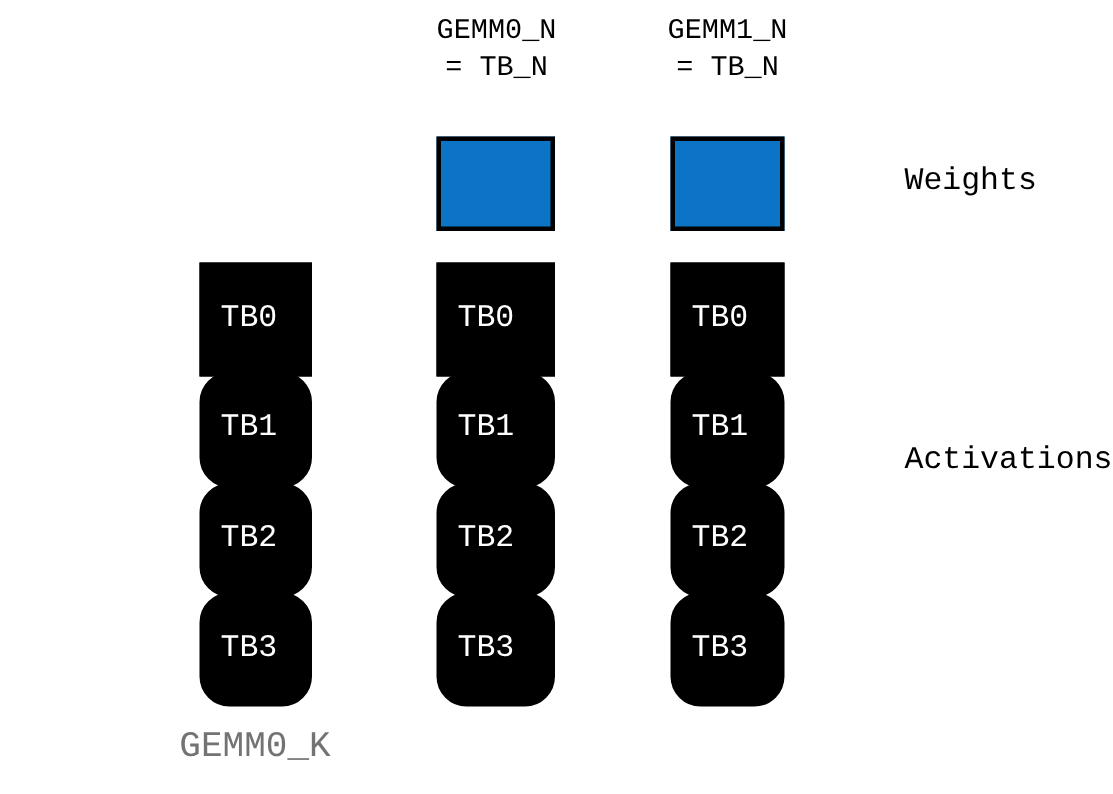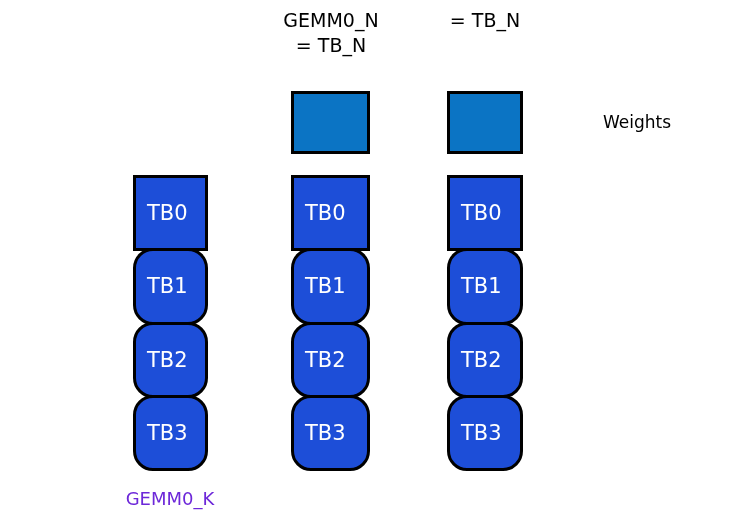--- a/index.html
+++ b/index.html
@@ -13,20 +13,21 @@
     position: relative;
     overflow: hidden;
     font-family: "DejaVu Sans", "Liberation Sans", sans-serif;
     color: #000000;
   }
   .canvas {
     position: absolute;
     left: 0; top: 0;
     width: 742px;
     height: 529px;
+    font-family: Liberation Mono, monospace;
   }
 
   
   .col-caption {
     position: absolute;
     width: 160px;
     text-align: center;
     font-size: 19px;
     line-height: 25px;
     color: #000;
@@ -43,67 +44,68 @@
 
   
   .act-col {
     position: absolute;
     box-sizing: border-box;
     display: flex;
     flex-direction: column;
   }
   .tb-cell {
     box-sizing: border-box;
-    background: #1d4ed8;
+    background: #000000;
     border: 3px solid #000000;
     position: relative;
     flex: 1 1 0;
   }
   .tb-cell + .tb-cell { margin-top: -3px; border-radius: 20px; }
   .tb-label {
     position: absolute;
     left: 11px;
     top: 50%;
     transform: translateY(-50%);
     color: #ffffff;
     font-size: 21px;
     line-height: 24px;
     white-space: pre;
   }
 
   
   .side-label {
     position: absolute;
-    font-size: 17px;
+    font-size: 21px;
     line-height: 24px;
     white-space: pre;
     color: #000;
   }
 
   
   .bottom-label {
     position: absolute;
-    font-size: 18px;
+    font-size: 24px;
     line-height: 24px;
     white-space: pre;
-    color: #6d28d9;
+    color: #737373;
     text-align: center;
   }
 </style>
 </head>
 <body>
 
 <div class="canvas">
 
   <div class="col-caption" style="left:251px; top:8px;">
     <span class="line">GEMM0_N</span>
     <span class="line">= TB_N</span>
   </div>
 
   <div class="col-caption" style="left:405px; top:8px;">
+    <span class="line">GEMM1_N</span>
     <span class="line">= TB_N</span>
   </div>
 
   <div class="weight-box" style="left:291px; top:91px; width:79px; height:63px;"></div>
 
   <div class="weight-box" style="left:447px; top:91px; width:76px; height:63px;"></div>
 
   <div class="side-label" style="left:603px; top:110px;">Weights</div>
 
   <div class="act-col" style="left:133px; top:175px; width:75px; height:296px;">
@@ -145,17 +147,18 @@
     </div>
     <div class="tb-cell">
       <span class="tb-label">TB2</span>
     </div>
     <div class="tb-cell">
       <span class="tb-label">TB3</span>
     </div>
   </div>
 
 
+  <div class="side-label" style="left:603px; top:296px;">Activations</div>
 
   <div class="bottom-label" style="left:90px; top:487px; width:160px;">GEMM0_K</div>
 
 
 </div>
 
 </body></html>

